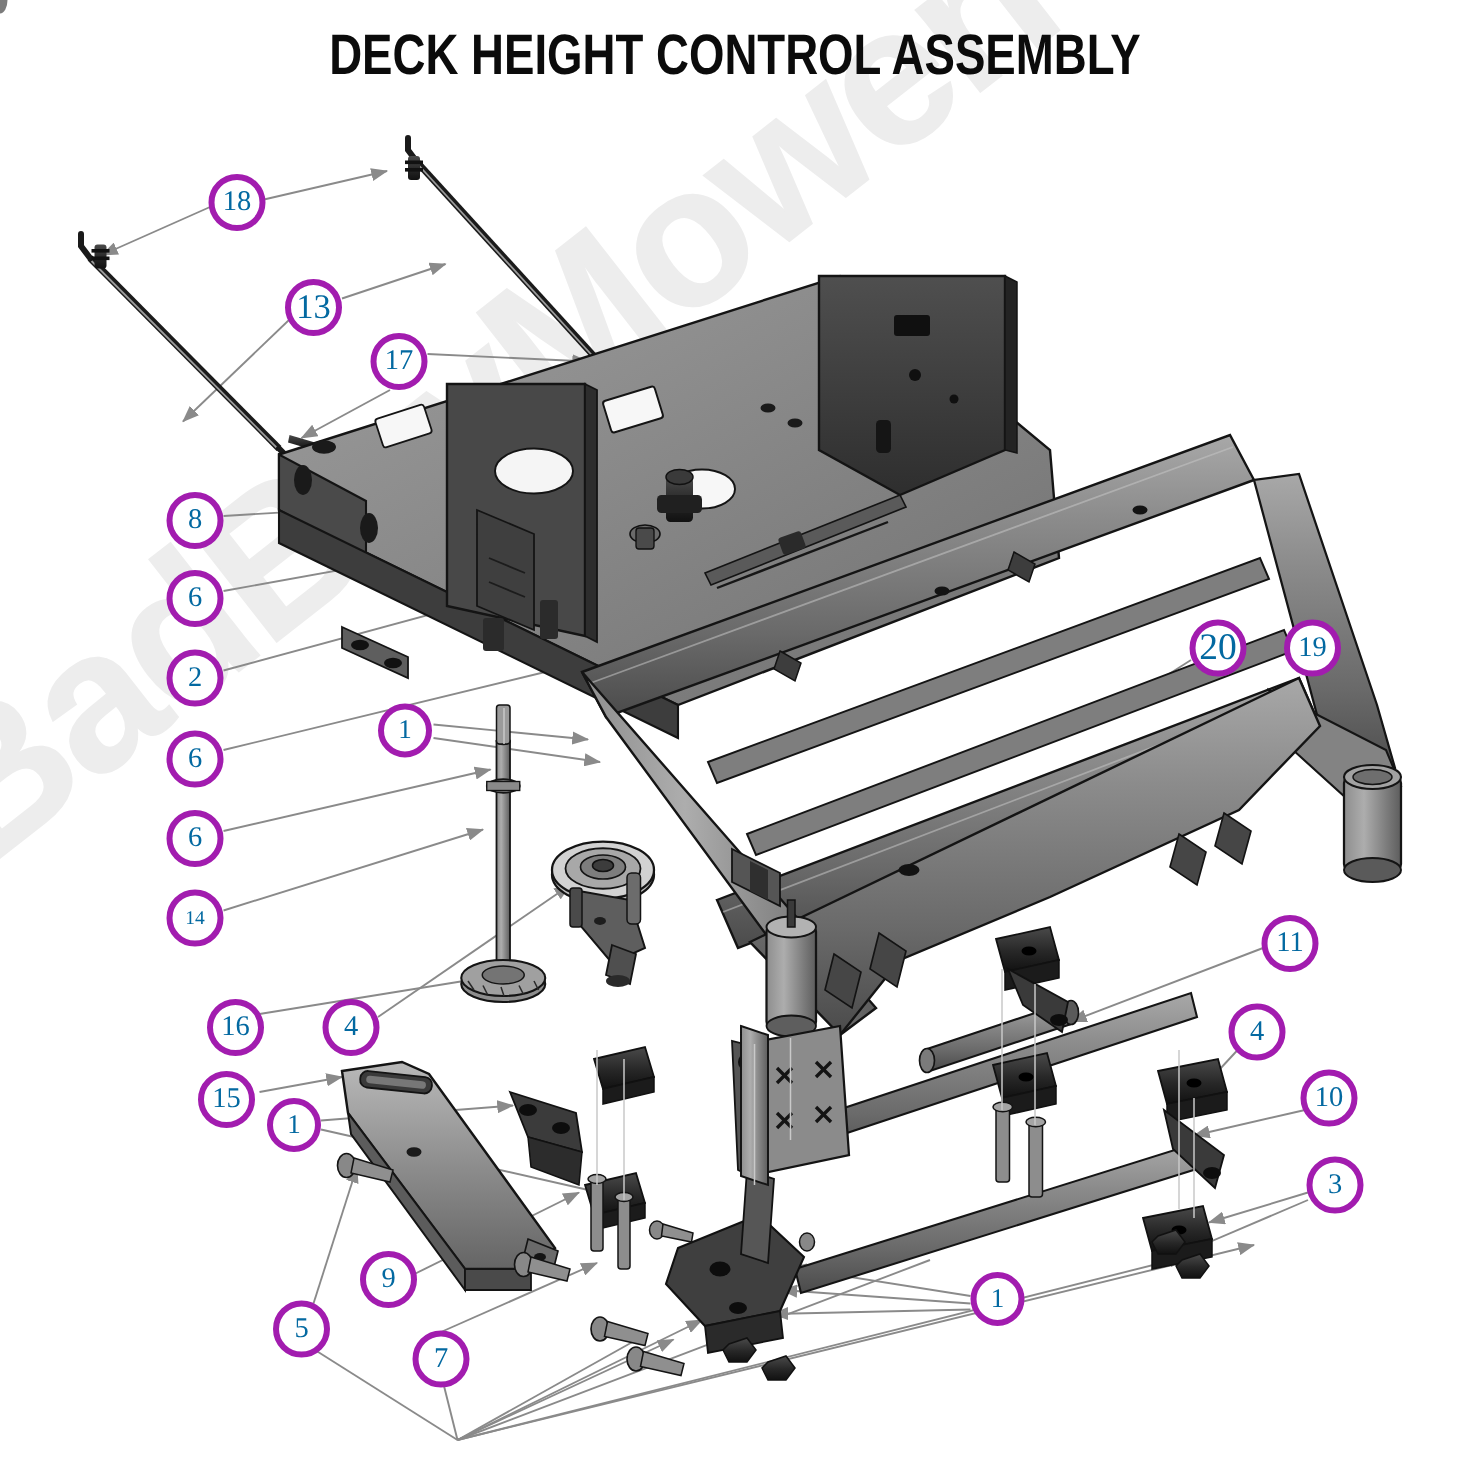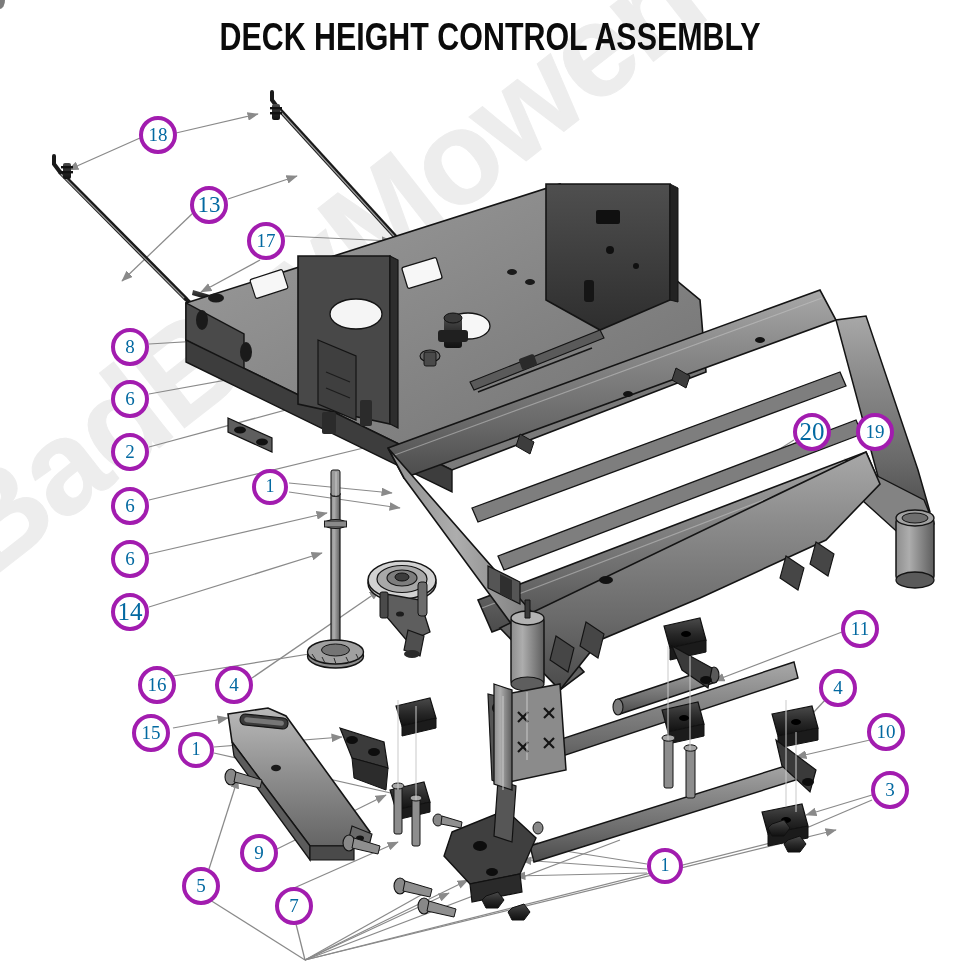--- a/index.html
+++ b/index.html
@@ -531,21 +531,21 @@
   </div>
   <div class="callout" style="left:111px;top:487px;width:38px;height:38px;font-size:19px;">
     <span>6</span>
   </div>
   <div class="callout" style="left:252px;top:469px;width:36px;height:36px;font-size:18px;">
     <span>1</span>
   </div>
   <div class="callout" style="left:111px;top:540px;width:38px;height:38px;font-size:19px;">
     <span>6</span>
   </div>
-  <div class="callout" style="left:111px;top:593px;width:38px;height:38px;font-size:25px;">
+  <div class="callout" style="left:111px;top:593px;width:38px;height:38px;font-size:13px;">
     <span>14</span>
   </div>
   <div class="callout" style="left:793px;top:413px;width:38px;height:38px;font-size:25px;">
     <span>20</span>
   </div>
   <div class="callout" style="left:830px;top:413px;width:38px;height:38px;font-size:19px;margin-left:26px;">
     <span>19</span>
   </div>
   <div class="callout" style="left:841px;top:610px;width:38px;height:38px;font-size:19px;">
     <span>11</span>

